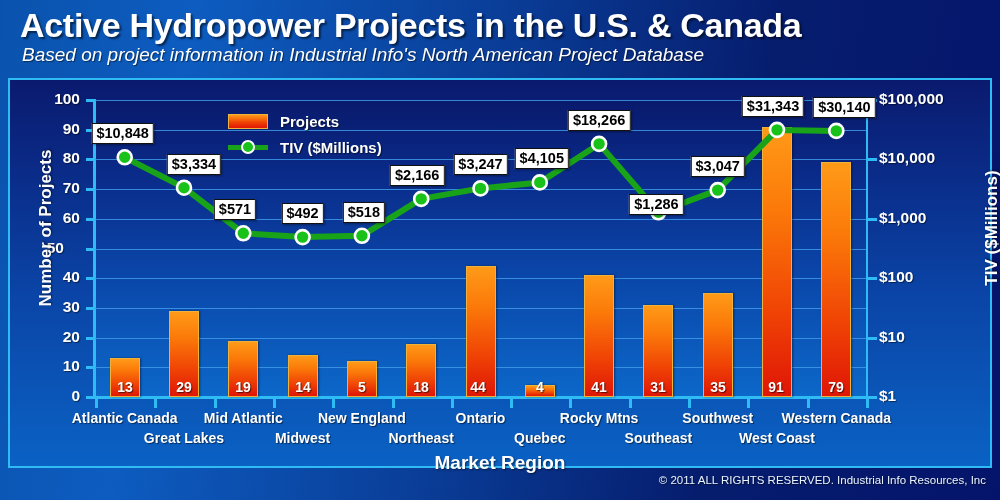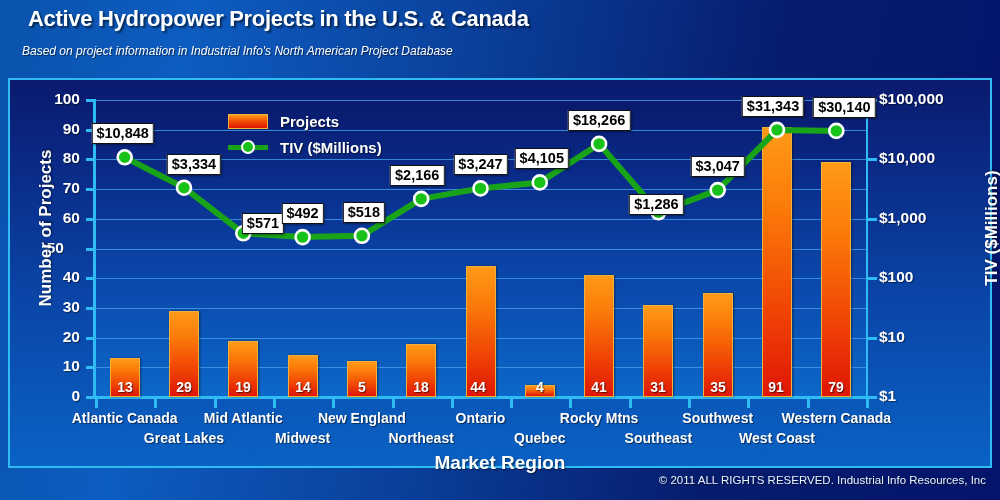--- a/index.html
+++ b/index.html
@@ -12,29 +12,29 @@
     overflow: hidden;
     font-family: "Liberation Sans", sans-serif;
     background: linear-gradient(100deg, #0a53ad 0%, #0d5cc0 18%, #0a3f9a 45%, #061d6e 72%, #04146b 100%);
   }
 
   
   #header {
     position: absolute; left: 0; top: 0; width: 1000px; height: 74px;
   }
   #title {
-    position: absolute; left: 28px; top: 6px;
-    font-size: 22px; font-weight: bold; color: #ffffff;
+    position: absolute; left: 20px; top: 6px;
+    font-size: 34px; font-weight: bold; color: #ffffff;
     letter-spacing: -0.3px;
     text-shadow: 2px 2px 2px rgba(0,0,0,0.55);
     white-space: nowrap;
   }
   #subtitle {
     position: absolute; left: 22px; top: 44px;
-    font-size: 12px; font-style: italic; color: #ffffff;
+    font-size: 19px; font-style: italic; color: #ffffff;
     text-shadow: 1px 1px 1px rgba(0,0,0,0.5);
     white-space: nowrap;
   }
 
   
   #frame {
     position: absolute; left: 8px; top: 78px;
     width: 984px; height: 390px;
     border: 2px solid #2fbcf5;
     background: linear-gradient(180deg, #0a1a6e 0%, #0a2a86 22%, #0a44a6 55%, #0a62c4 100%);
@@ -321,21 +321,21 @@
         <circle cx="658.4" cy="212.3" r="7" fill="#19c219" stroke="#ffffff" stroke-width="2.6"></circle>
         <circle cx="717.7" cy="190.1" r="7" fill="#19c219" stroke="#ffffff" stroke-width="2.6"></circle>
         <circle cx="777.0" cy="129.9" r="7" fill="#19c219" stroke="#ffffff" stroke-width="2.6"></circle>
         <circle cx="836.3" cy="130.9" r="7" fill="#19c219" stroke="#ffffff" stroke-width="2.6"></circle>
       </g>
   </svg>
 
   <div id="tiv-labels-layer">
       <div class="tiv-label" style="left: 122.654px; top: 123.3px;">$10,848</div>
       <div class="tiv-label" style="left: 193.962px; top: 153.736px;">$3,334</div>
-      <div class="tiv-label" style="left: 263px; top: 199.256px; margin-top: 14px;">$571</div>
+      <div class="tiv-label" style="left: 235px; top: 199.256px;">$571</div>
       <div class="tiv-label" style="left: 302.577px; top: 203.097px;">$492</div>
       <div class="tiv-label" style="left: 363.885px; top: 201.769px;">$518</div>
       <div class="tiv-label" style="left: 417.192px; top: 164.862px;">$2,166</div>
       <div class="tiv-label" style="left: 480.5px; top: 154.418px;">$3,247</div>
       <div class="tiv-label" style="left: 541.808px; top: 148.369px;">$4,105</div>
       <div class="tiv-label" style="left: 599.115px; top: 109.858px;">$18,266</div>
       <div class="tiv-label" style="left: 656.423px; top: 178.311px; margin-top: 16px;">$1,286</div>
       <div class="tiv-label" style="left: 717.731px; top: 156.058px;">$3,047</div>
       <div class="tiv-label" style="left: 773.038px; top: 95.9293px;">$31,343</div>
       <div class="tiv-label" style="left: 844.346px; top: 96.9389px;">$30,140</div>

